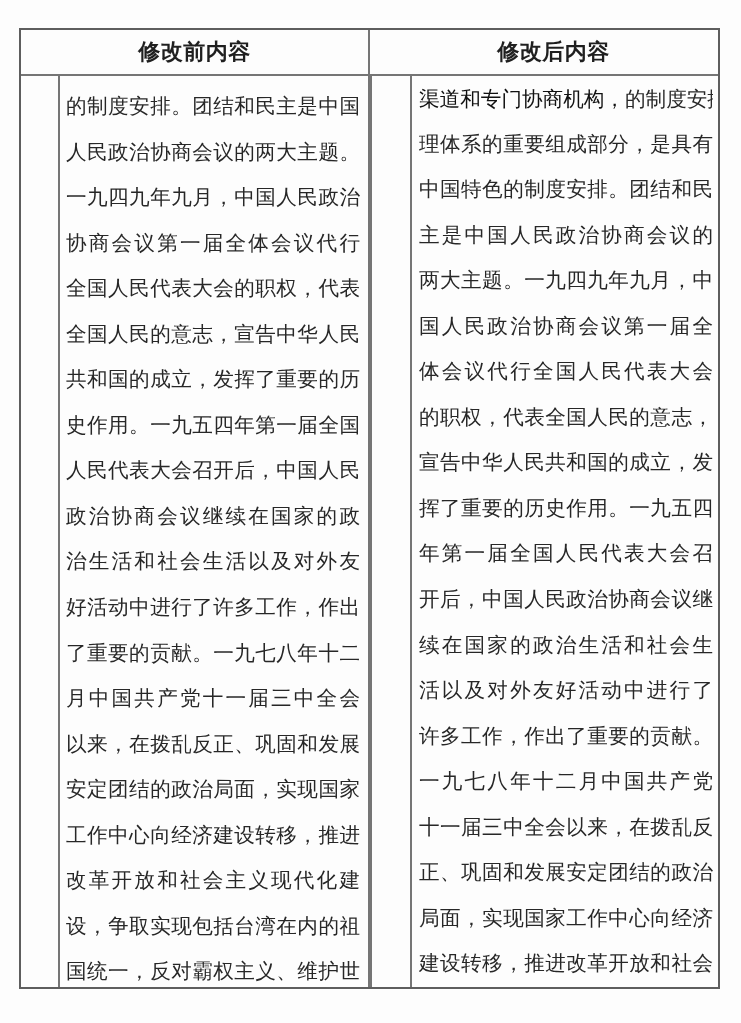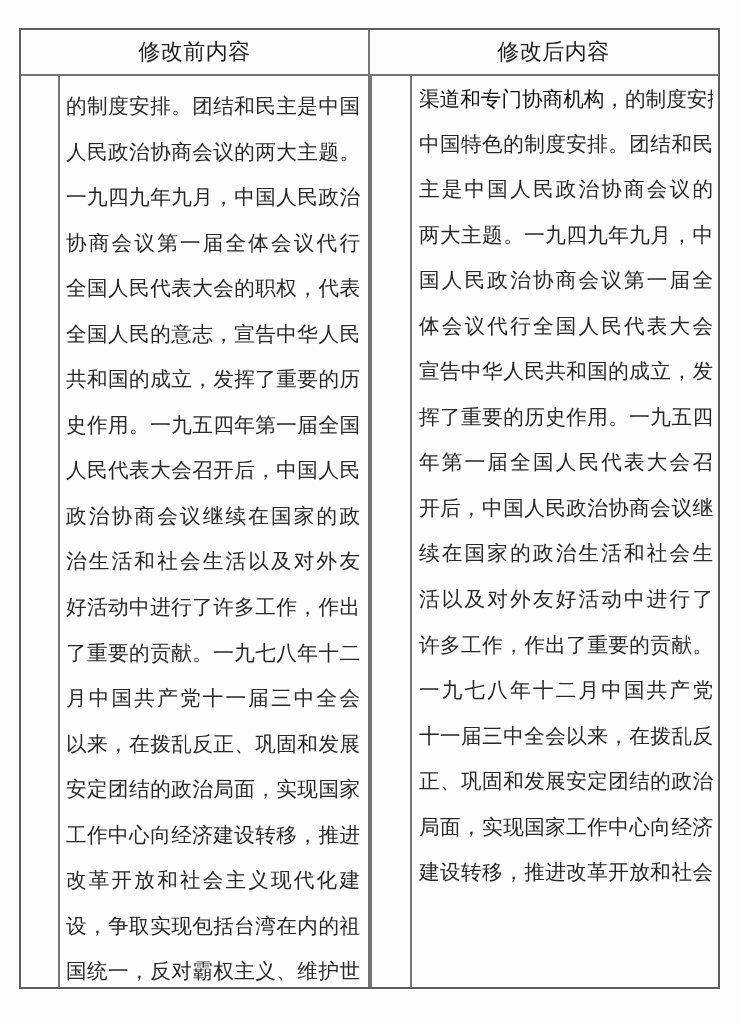--- a/index.html
+++ b/index.html
@@ -24,21 +24,21 @@
     background: var(--page_background, #fdfdfd);
   }
   .header-row {
     flex: 0 0 46px;
     display: flex;
     border-bottom: 2px solid var(--border_inner, #6e6e6e);
   }
   .header-cell {
     display: flex; align-items: center; justify-content: center;
     font-family: "Liberation Sans", "DejaVu Sans", sans-serif;
-    font-weight: normal;
+    font-weight: bold;
     font-size: 22px;
     letter-spacing: 0.5px;
     color: var(--heading_text, #1f1f1f);
   }
   .header-cell.left { width: 349px; border-right: 2px solid var(--border_inner, #6e6e6e); }
   .header-cell.right { flex: 1; padding-left: 19px; }
   .body-row { flex: 1; display: flex; min-height: 0; }
   .gutter { flex: 0 0 auto; }
   .gutter.g1 { width: 39px; border-right: 2px solid var(--border_inner, #6e6e6e); }
   .gutter.g2 { width: 42px; border-left: 2px solid var(--border_inner, #6e6e6e); border-right: 2px solid var(--border_inner, #6e6e6e); }
@@ -101,25 +101,27 @@
           <div class="line">国统一，反对霸权主义、维护世</div>
         </div>
 
       <div class="gutter g2"></div>
 
       <div class="content-cell after">
         <div class="line">
           <span class="bold-lead">渠道和专门协商机构，</span><span>的制度安排</span>
         </div>
         <div>
+            <div class="line">理体系的重要组成部分，是具有</div>
             <div class="line">中国特色的制度安排。团结和民</div>
             <div class="line">主是中国人民政治协商会议的</div>
             <div class="line">两大主题。一九四九年九月，中</div>
             <div class="line">国人民政治协商会议第一届全</div>
             <div class="line">体会议代行全国人民代表大会</div>
+            <div class="line">的职权，代表全国人民的意志，</div>
             <div class="line">宣告中华人民共和国的成立，发</div>
             <div class="line">挥了重要的历史作用。一九五四</div>
             <div class="line">年第一届全国人民代表大会召</div>
             <div class="line">开后，中国人民政治协商会议继</div>
             <div class="line">续在国家的政治生活和社会生</div>
             <div class="line">活以及对外友好活动中进行了</div>
             <div class="line">许多工作，作出了重要的贡献。</div>
             <div class="line">一九七八年十二月中国共产党</div>
             <div class="line">十一届三中全会以来，在拨乱反</div>
             <div class="line">正、巩固和发展安定团结的政治</div>

